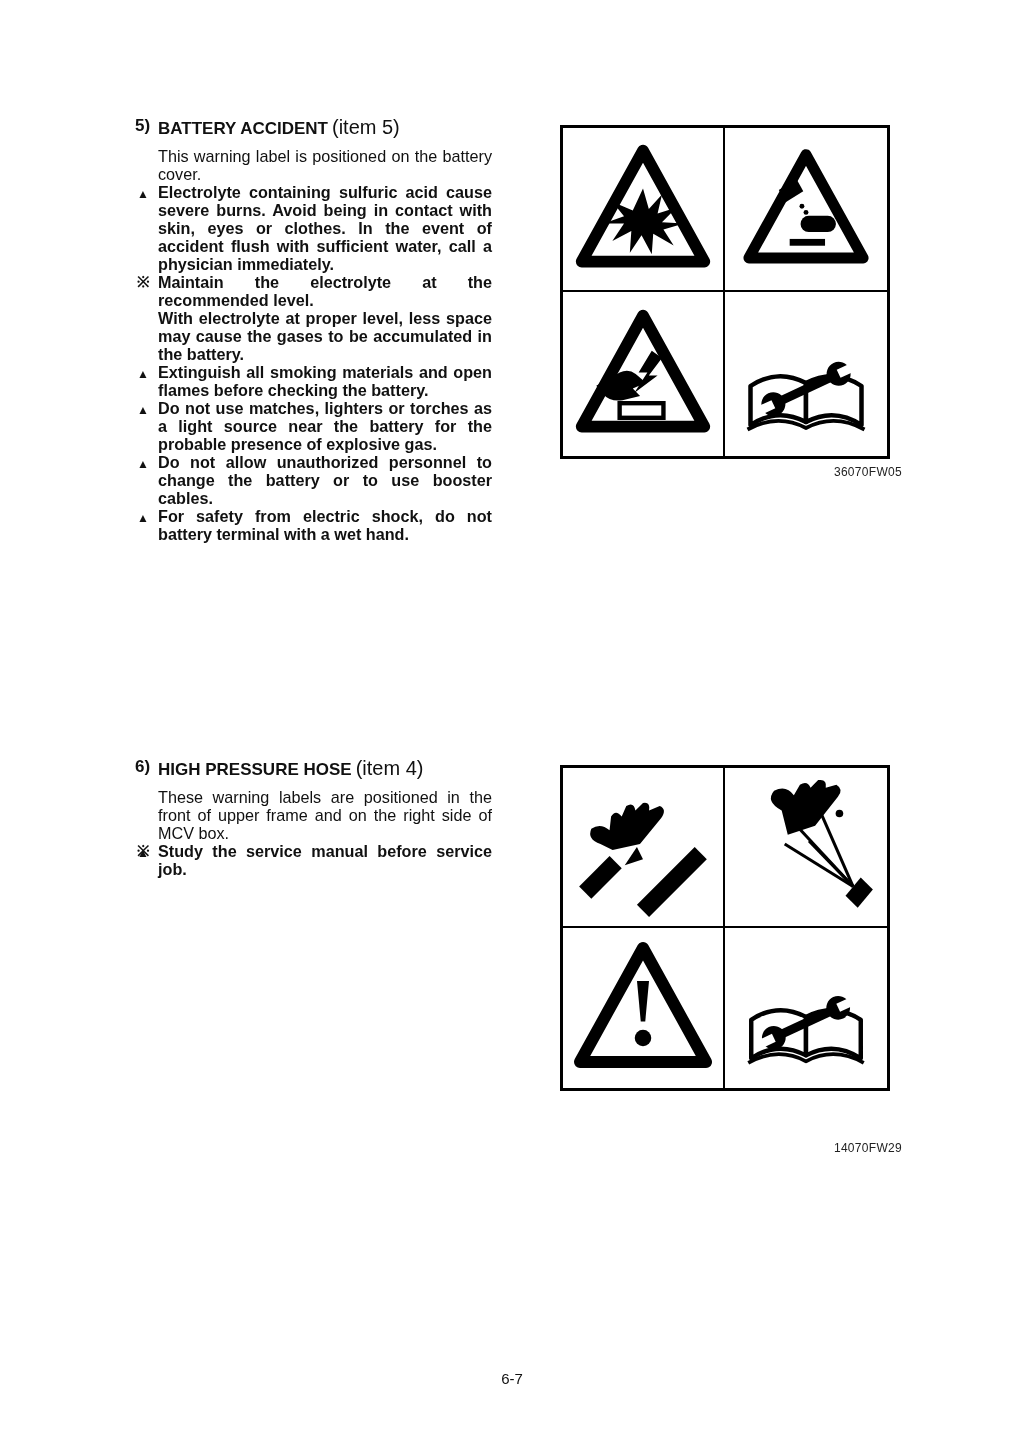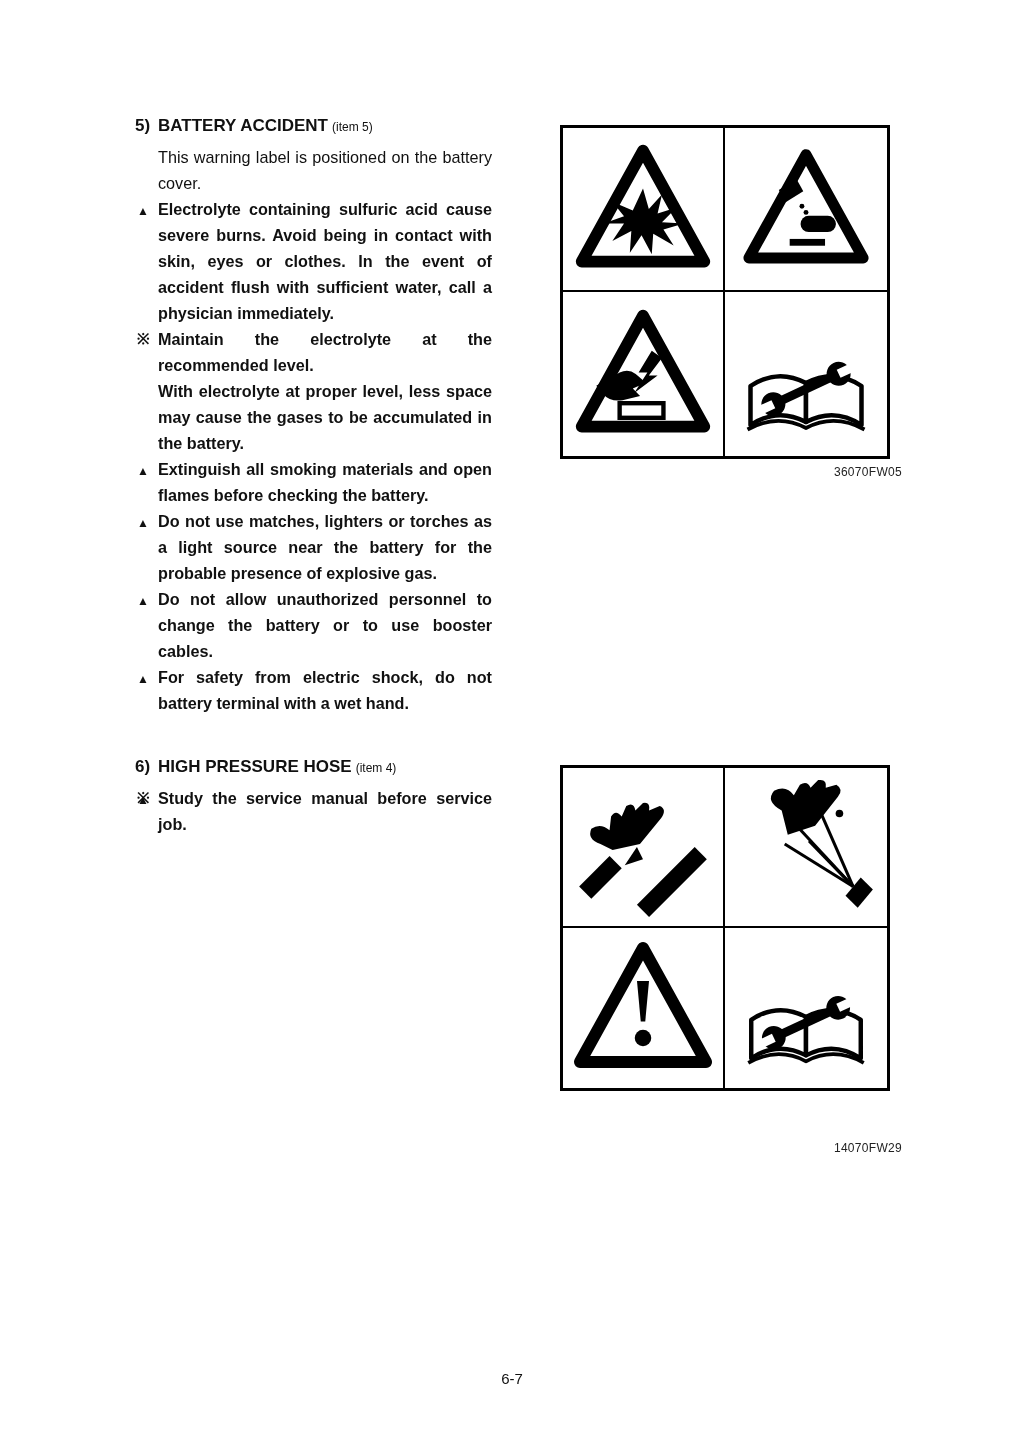--- a/index.html
+++ b/index.html
@@ -7,22 +7,22 @@
   body {
     width:1024px; height:1449px; position:relative; overflow:hidden;
     font-family:"Liberation Sans", sans-serif; color:#111;
   }
   .section { position:absolute; width:360px; }
   #section-5 { left:135px; top:116px; }
   #section-6 { left:135px; top:757px; }
   .heading { position:relative; padding-left:23px; font-size:17px; margin-bottom:8px; }
   .heading .num { position:absolute; left:0; top:0; font-weight:bold; }
   .heading .title { font-weight:bold; }
-  .heading .suffix { font-weight:normal; margin-left:4px; font-size:12px; }
-  .body-col { margin-left:23px; width:334px; font-size:16.2px; line-height:26px; text-align:justify; }
+  .heading .suffix { font-weight:normal; margin-left:4px; font-size:20px; }
+  .body-col { margin-left:23px; width:334px; font-size:16.2px; line-height:18px; text-align:justify; }
   .intro { font-weight:normal; }
   .bullet { position:relative; list-style:none; font-weight:bold; }
   .bullet .marker { position:absolute; left:-21px; top:0; font-weight:bold; }
   .marker.warn { font-size:12px; top:2px; }
   .marker.note { font-size:15px; }
   .bullet .sub { font-weight:bold; }
 
   .figure {
     position:absolute; left:560px; width:330px; border:3px solid #000;
     display:grid; grid-template-columns:1fr 1fr; grid-template-rows:1fr 1fr; background:#fff;
@@ -121,20 +121,21 @@
     </svg>
   </div>
 </div>
 <div class="figure-caption" id="caption-1">36070FW05</div>
 
 <div class="section" id="section-6">
   <div class="heading">
     <span class="num">6)</span><span class="title">HIGH PRESSURE HOSE</span><span class="suffix">(item 4)</span>
   </div>
   <div class="body-col">
+    <p class="intro">These warning labels are positioned in the front of upper frame and on the right side of MCV box.</p>
     <ul>
       <li class="bullet">
         <span class="marker warn">▲</span>
       </li>
       <li class="bullet">
         <span class="marker note">※</span>
         <span>Study the service manual before service job.</span>
       </li>
     </ul>
   </div>

